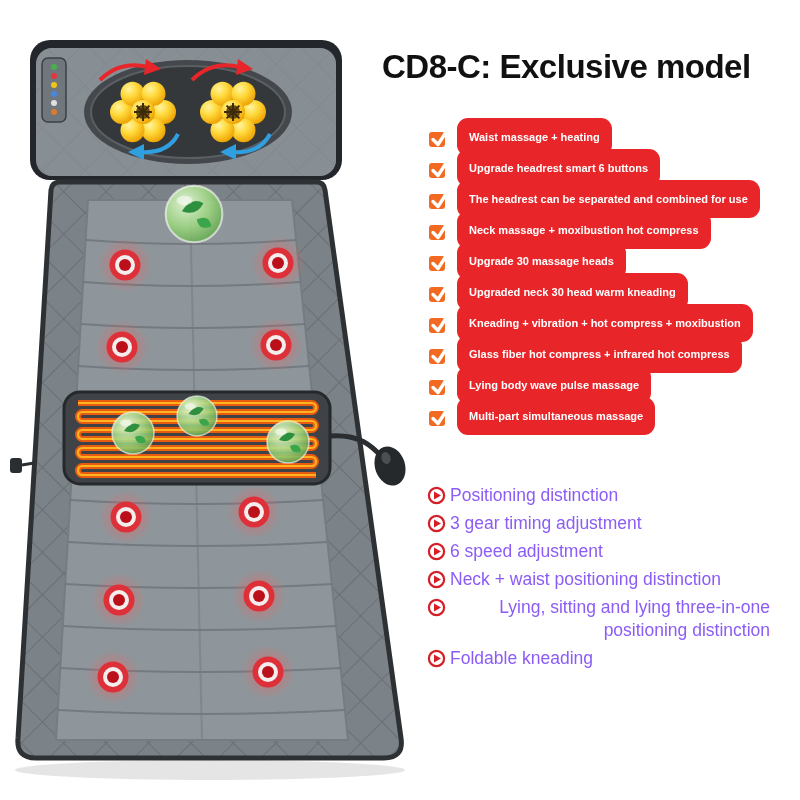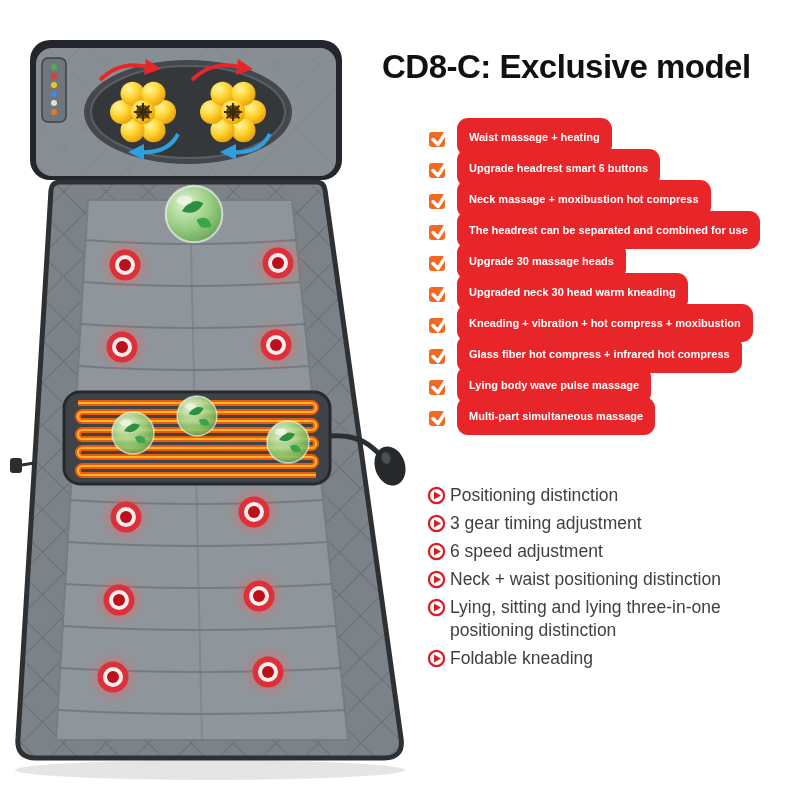--- a/index.html
+++ b/index.html
@@ -1,25 +1,25 @@
 <!DOCTYPE html>
 <html style="--feature-pill: #e8262a; --check-icon: #f26a21; --spec-icon: #d41f26; --title-text: #111111; --mat-gray: #848b90; --heat-coil: #ff8b1f;"><head>
 <meta charset="utf-8">
 <style>
   html,body{margin:0;padding:0;background:#fff;}
   body{width:800px;height:800px;font-family:"Liberation Sans",sans-serif;position:relative;overflow:hidden;}
-  .page{position:relative;width:800px;height:800px;background:#fff;}
+  .page{position:relative;width:800px;height:800px;background:#fff;text-align:right;}
   .product{position:absolute;left:0;top:0;width:424px;height:800px;}
   .title{position:absolute;left:382px;top:48px;font-size:33px;font-weight:700;color:var(--title-text,#111);letter-spacing:-0.5px;white-space:nowrap;}
   .features{position:absolute;left:427px;top:126px;display:flex;flex-direction:column;gap:9px;}
   .feature-row{display:flex;align-items:center;gap:6px;height:22px;}
   .check-icon{width:24px;height:24px;flex:none;color:var(--check-icon,#f26a21);}
   .pill{background:var(--feature-pill,#e8262a);color:#fff;font-size:11px;font-weight:700;height:22px;display:flex;align-items:center;padding:8px 12px;border-radius:11px;white-space:nowrap;}
   .specs{position:absolute;left:427px;top:484px;display:flex;flex-direction:column;gap:5px;width:350px;}
-  .spec-row{display:flex;align-items:flex-start;gap:4px;font-size:17.5px;color:#404040;line-height:23px;}
+  .spec-row{display:flex;align-items:flex-start;gap:4px;font-size:17.5px;color:#8b5cf6;line-height:23px;}
   .spec-icon{flex:none;width:19px;height:19px;margin-top:2px;color:var(--spec-icon,#d41f26);}
   .spec-text{max-width:320px;}
 </style>
 </head>
 <body>
 
 <div class="page">
 
   <div class="product">
     <svg viewBox="0 0 424 800" width="424" height="800">
@@ -172,34 +172,34 @@
           <rect x="2" y="7" width="16" height="15" rx="3" fill="currentColor"></rect>
           <polyline points="6,14.5 11,19.5 21.5,3.5" fill="none" stroke="#fff" stroke-width="3.4" stroke-linecap="round" stroke-linejoin="round"></polyline>
         </svg>
       <span class="pill">Upgrade headrest smart 6 buttons</span>
     </div>
     <div class="feature-row">
       <svg class="check-icon" viewBox="0 0 24 24">
           <rect x="2" y="7" width="16" height="15" rx="3" fill="currentColor"></rect>
           <polyline points="6,14.5 11,19.5 21.5,3.5" fill="none" stroke="#fff" stroke-width="3.4" stroke-linecap="round" stroke-linejoin="round"></polyline>
         </svg>
+      <span class="pill">The headrest can be separated and combined for use</span>
+    </div>
+    <div class="feature-row">
+      <svg class="check-icon" viewBox="0 0 24 24">
+          <rect x="2" y="7" width="16" height="15" rx="3" fill="currentColor"></rect>
+          <polyline points="6,14.5 11,19.5 21.5,3.5" fill="none" stroke="#fff" stroke-width="3.4" stroke-linecap="round" stroke-linejoin="round"></polyline>
+        </svg>
       <span class="pill">Neck massage + moxibustion hot compress</span>
     </div>
     <div class="feature-row">
       <svg class="check-icon" viewBox="0 0 24 24">
           <rect x="2" y="7" width="16" height="15" rx="3" fill="currentColor"></rect>
           <polyline points="6,14.5 11,19.5 21.5,3.5" fill="none" stroke="#fff" stroke-width="3.4" stroke-linecap="round" stroke-linejoin="round"></polyline>
         </svg>
-      <span class="pill">The headrest can be separated and combined for use</span>
-    </div>
-    <div class="feature-row">
-      <svg class="check-icon" viewBox="0 0 24 24">
-          <rect x="2" y="7" width="16" height="15" rx="3" fill="currentColor"></rect>
-          <polyline points="6,14.5 11,19.5 21.5,3.5" fill="none" stroke="#fff" stroke-width="3.4" stroke-linecap="round" stroke-linejoin="round"></polyline>
-        </svg>
       <span class="pill">Upgrade 30 massage heads</span>
     </div>
     <div class="feature-row">
       <svg class="check-icon" viewBox="0 0 24 24">
           <rect x="2" y="7" width="16" height="15" rx="3" fill="currentColor"></rect>
           <polyline points="6,14.5 11,19.5 21.5,3.5" fill="none" stroke="#fff" stroke-width="3.4" stroke-linecap="round" stroke-linejoin="round"></polyline>
         </svg>
       <span class="pill">Upgraded neck 30 head warm kneading</span>
     </div>
     <div class="feature-row">

